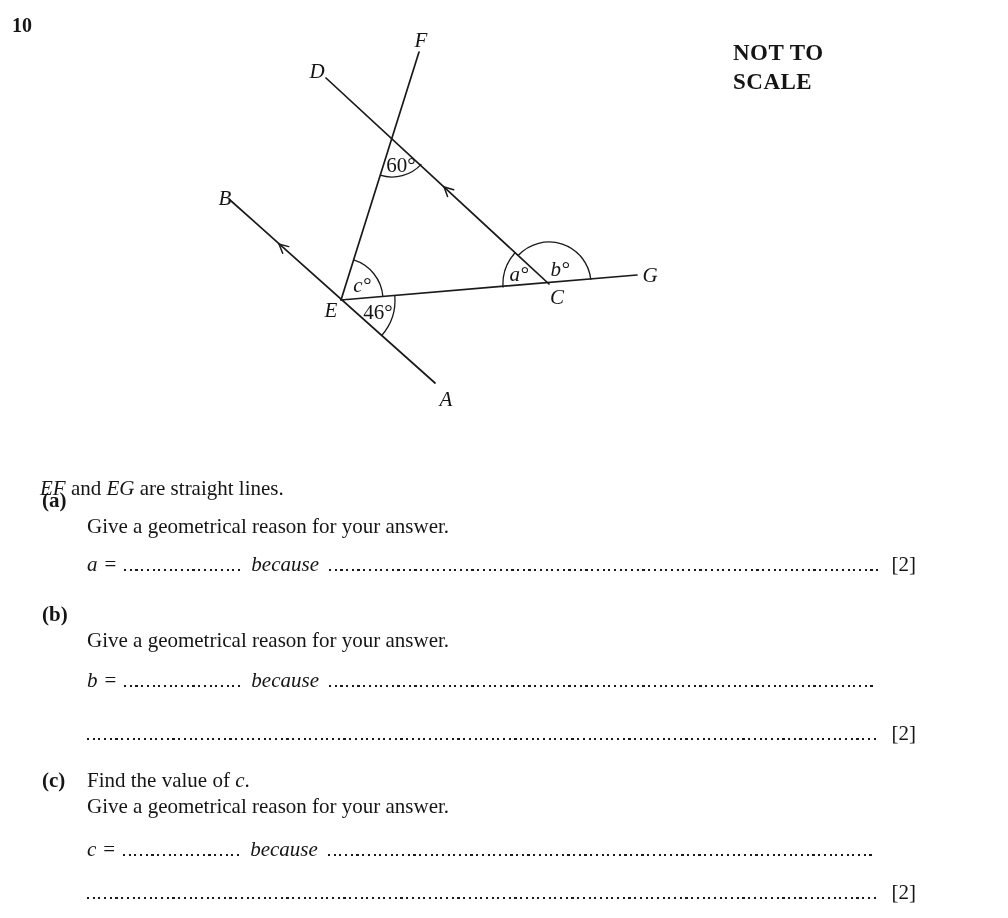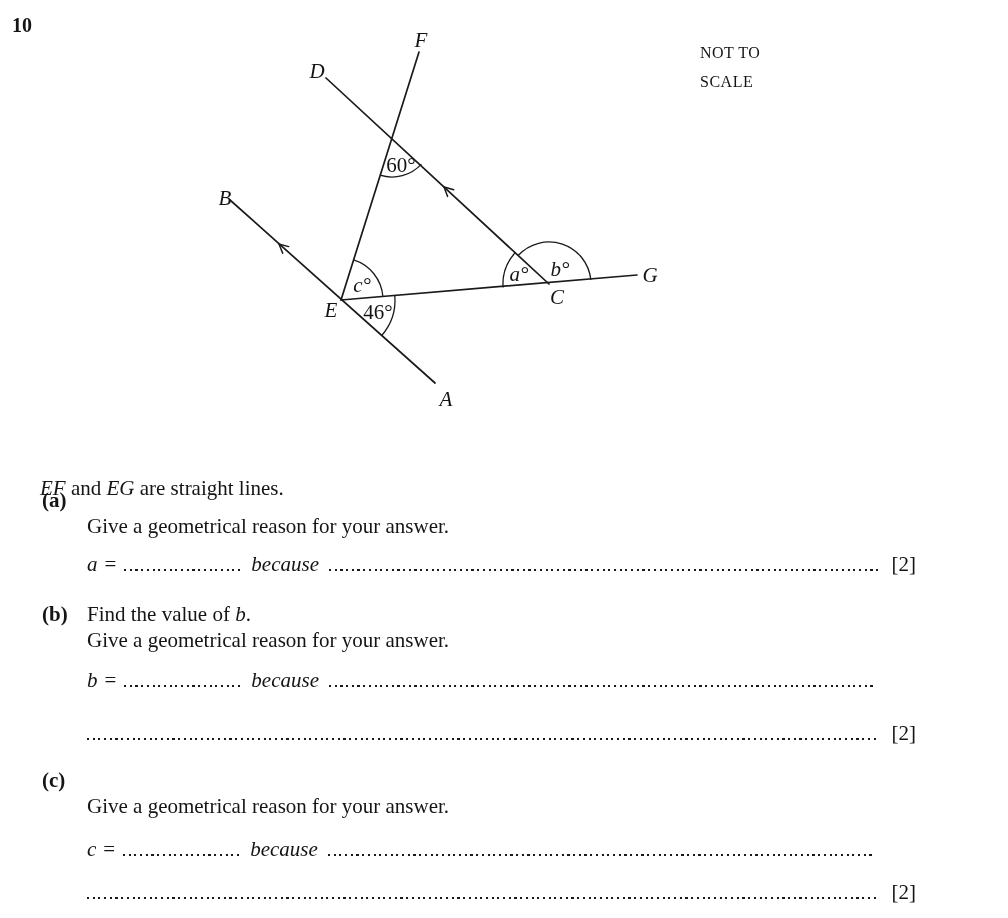--- a/index.html
+++ b/index.html
@@ -8,21 +8,21 @@
     width:936px;height:918px;
     background:#ffffff;
     font-family:"Liberation Serif","DejaVu Serif",serif;
     color:#151515;
     font-size:21px;
     overflow:hidden;
   }
   .abs{position:absolute;}
   .it{font-style:italic;}
   .qnum{left:12px;top:14px;font-weight:bold;font-size:20px;}
-  .scale-note{left:700px;top:38px;line-height:29px;letter-spacing:.5px;font-size:16px;}
+  .scale-note{left:733px;top:38px;line-height:29px;letter-spacing:.5px;font-size:23px;font-weight:bold;}
   .txtrow{line-height:26px;white-space:nowrap;}
   .label-col{left:42px;font-weight:bold;}
   .body-col{left:87px;}
   
   .ansrow{
     display:flex;align-items:baseline;
     left:87px;height:24px;line-height:24px;white-space:nowrap;
   }
   .ansrow.with-marks{right:20px;}
   .ansrow.no-marks{right:61px;}
@@ -94,37 +94,37 @@
   <div class="abs ansrow with-marks" style="top:552px;">
     <span class="it">a</span>
     <span class="eq">=</span>
     <span class="dots dots-short"></span>
     <span class="because">because</span>
     <span class="dots dots-long"></span>
     <span class="marks">[2]</span>
   </div>
 
   <div class="abs txtrow label-col" style="top:601px;">(b)</div>
-  <div class="abs txtrow body-col" style="top:601px;">
-    <span>Find the value of </span><span class="it">b</span><span>.</span>
-  </div>
   <div class="abs txtrow body-col" style="top:627px;">Give a geometrical reason for your answer.</div>
   <div class="abs ansrow no-marks" style="top:668px;">
     <span class="it">b</span>
     <span class="eq">=</span>
     <span class="dots dots-short"></span>
     <span class="because">because</span>
     <span class="dots dots-long"></span>
   </div>
   <div class="abs ansrow with-marks" style="top:721px;">
     <span class="dots dots-full"></span>
     <span class="marks">[2]</span>
   </div>
 
   <div class="abs txtrow label-col" style="top:767px;">(c)</div>
+  <div class="abs txtrow body-col" style="top:767px;">
+    <span>Find the value of </span><span class="it">c</span><span>.</span>
+  </div>
   <div class="abs txtrow body-col" style="top:793px;">Give a geometrical reason for your answer.</div>
   <div class="abs ansrow no-marks" style="top:837px;">
     <span class="it">c</span>
     <span class="eq">=</span>
     <span class="dots dots-short"></span>
     <span class="because">because</span>
     <span class="dots dots-long"></span>
   </div>
   <div class="abs ansrow with-marks" style="top:880px;">
     <span class="dots dots-full"></span>

